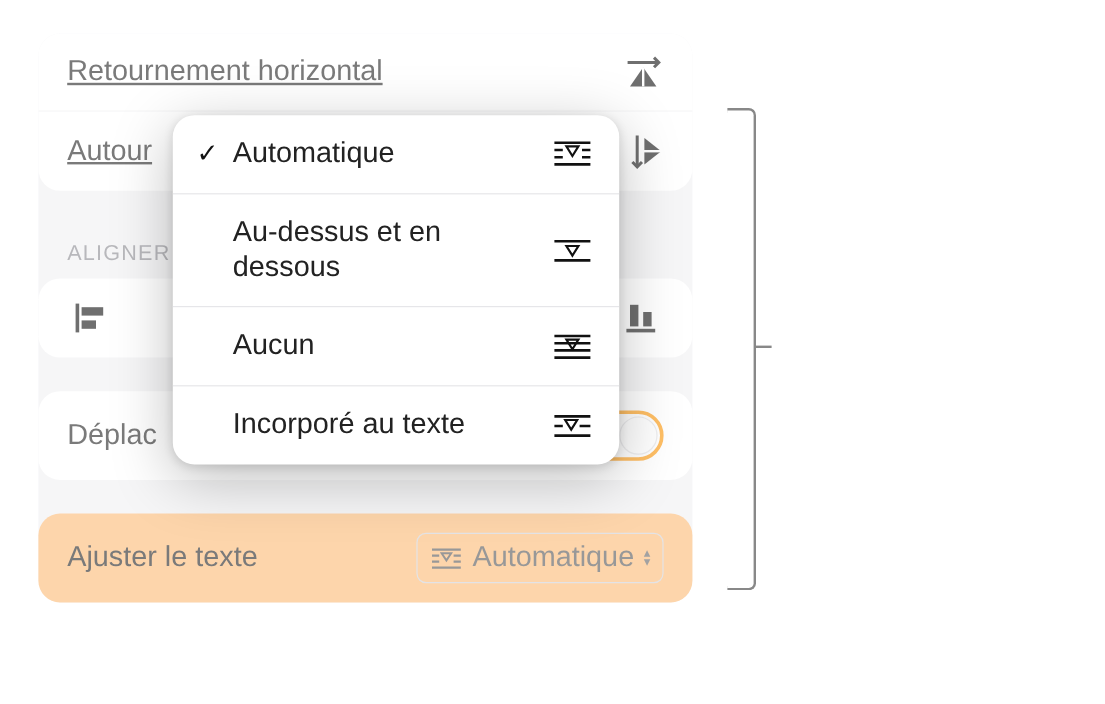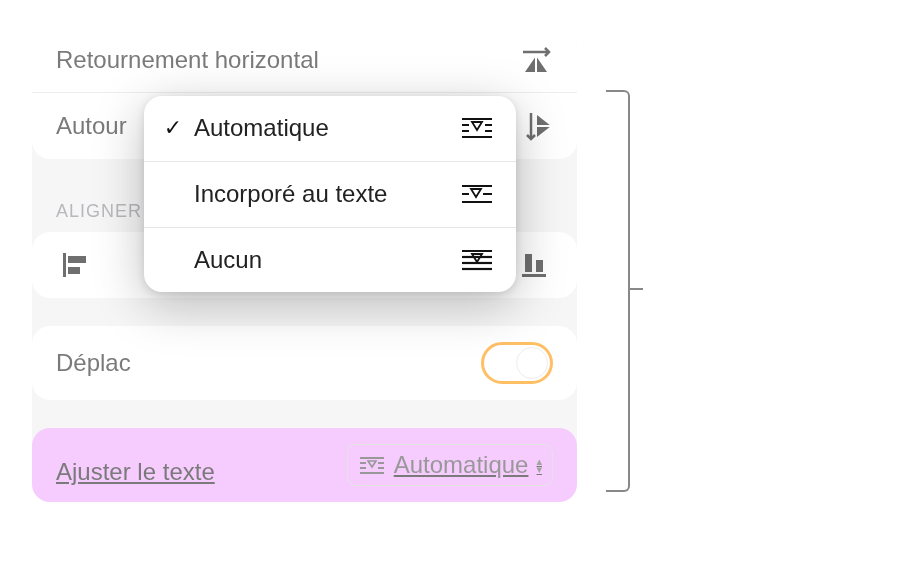--- a/index.html
+++ b/index.html
@@ -21,20 +21,21 @@
       padding: 0;
     }
     .row {
       display: flex;
       align-items: center;
       justify-content: space-between;
       padding: 18px 24px;
       font-size: 24px;
       color: #222;
       background: #fff;
+      text-decoration: underline;
     }
     .row.first {
       border-radius: 18px 18px 0 0;
       border-bottom: 1px solid #e3e3e6;
     }
     .row.second {
       border-radius: 0 0 18px 18px;
     }
     .section-gap {
       height: 34px;
@@ -87,27 +88,26 @@
       right: 2px;
       top: 2px;
       width: 32px;
       height: 32px;
       border-radius: 50%;
       background: #fff;
       border: 1px solid #e3e3e6;
     }
     .textfit-row {
       display: flex;
-      align-items: flex-end;
+      align-items: center;
       padding: 16px 24px;
-      background: #f0abfc;
+      background: #fdba74;
       border-radius: 18px;
       font-size: 24px;
       color: #222;
-      text-decoration: underline;
     }
     .textfit-row .spacer { flex: 1; }
     .select-display {
       display: flex;
       align-items: center;
       gap: 8px;
       color: #555;
       font-size: 24px;
       border: 1px solid #d2d2d6;
       border-radius: 8px;
@@ -283,40 +283,51 @@
         <line x1="25" y1="9" x2="32" y2="9" stroke="#111" stroke-width="2.2"></line>
         <path d="M12 6 L22 6 L17 14 Z" fill="none" stroke="#111" stroke-width="1.8"></path>
         <line x1="2" y1="15" x2="9" y2="15" stroke="#111" stroke-width="2.2"></line>
         <line x1="25" y1="15" x2="32" y2="15" stroke="#111" stroke-width="2.2"></line>
         <line x1="2" y1="21" x2="32" y2="21" stroke="#111" stroke-width="2.2"></line>
       </svg>
     </span>
   </div>
   <div class="menu-item">
     <span class="check-col"></span>
-    <span class="menu-label">Incorporé au texte</span>
+    <span class="menu-label">Au-dessus et en dessous</span>
     <span class="menu-icon">
       <svg width="34" height="24" viewBox="0 0 34 24">
         <line x1="2" y1="4" x2="32" y2="4" stroke="#111" stroke-width="2.2"></line>
-        <line x1="2" y1="12" x2="9" y2="12" stroke="#111" stroke-width="2.2"></line>
-        <path d="M11 7 L21 7 L16 15 Z" fill="none" stroke="#111" stroke-width="1.8"></path>
-        <line x1="23" y1="12" x2="32" y2="12" stroke="#111" stroke-width="2.2"></line>
+        <path d="M12 8 L22 8 L17 16 Z" fill="none" stroke="#111" stroke-width="1.8"></path>
         <line x1="2" y1="20" x2="32" y2="20" stroke="#111" stroke-width="2.2"></line>
       </svg>
     </span>
   </div>
   <div class="menu-item">
     <span class="check-col"></span>
     <span class="menu-label">Aucun</span>
     <span class="menu-icon">
       <svg width="34" height="24" viewBox="0 0 34 24">
         <line x1="2" y1="3" x2="32" y2="3" stroke="#111" stroke-width="2.2"></line>
         <line x1="2" y1="9" x2="32" y2="9" stroke="#111" stroke-width="2.2"></line>
         <path d="M12 6 L22 6 L17 14 Z" fill="none" stroke="#111" stroke-width="1.8"></path>
         <line x1="2" y1="15" x2="32" y2="15" stroke="#111" stroke-width="2.2"></line>
         <line x1="2" y1="21" x2="32" y2="21" stroke="#111" stroke-width="2.2"></line>
       </svg>
     </span>
   </div>
+  <div class="menu-item">
+    <span class="check-col"></span>
+    <span class="menu-label">Incorporé au texte</span>
+    <span class="menu-icon">
+      <svg width="34" height="24" viewBox="0 0 34 24">
+        <line x1="2" y1="4" x2="32" y2="4" stroke="#111" stroke-width="2.2"></line>
+        <line x1="2" y1="12" x2="9" y2="12" stroke="#111" stroke-width="2.2"></line>
+        <path d="M11 7 L21 7 L16 15 Z" fill="none" stroke="#111" stroke-width="1.8"></path>
+        <line x1="23" y1="12" x2="32" y2="12" stroke="#111" stroke-width="2.2"></line>
+        <line x1="2" y1="20" x2="32" y2="20" stroke="#111" stroke-width="2.2"></line>
+      </svg>
+    </span>
+  </div>
 </div>
 
 <div class="bracket"></div>
 <div class="bracket-nub"></div>
 
 </body></html>

